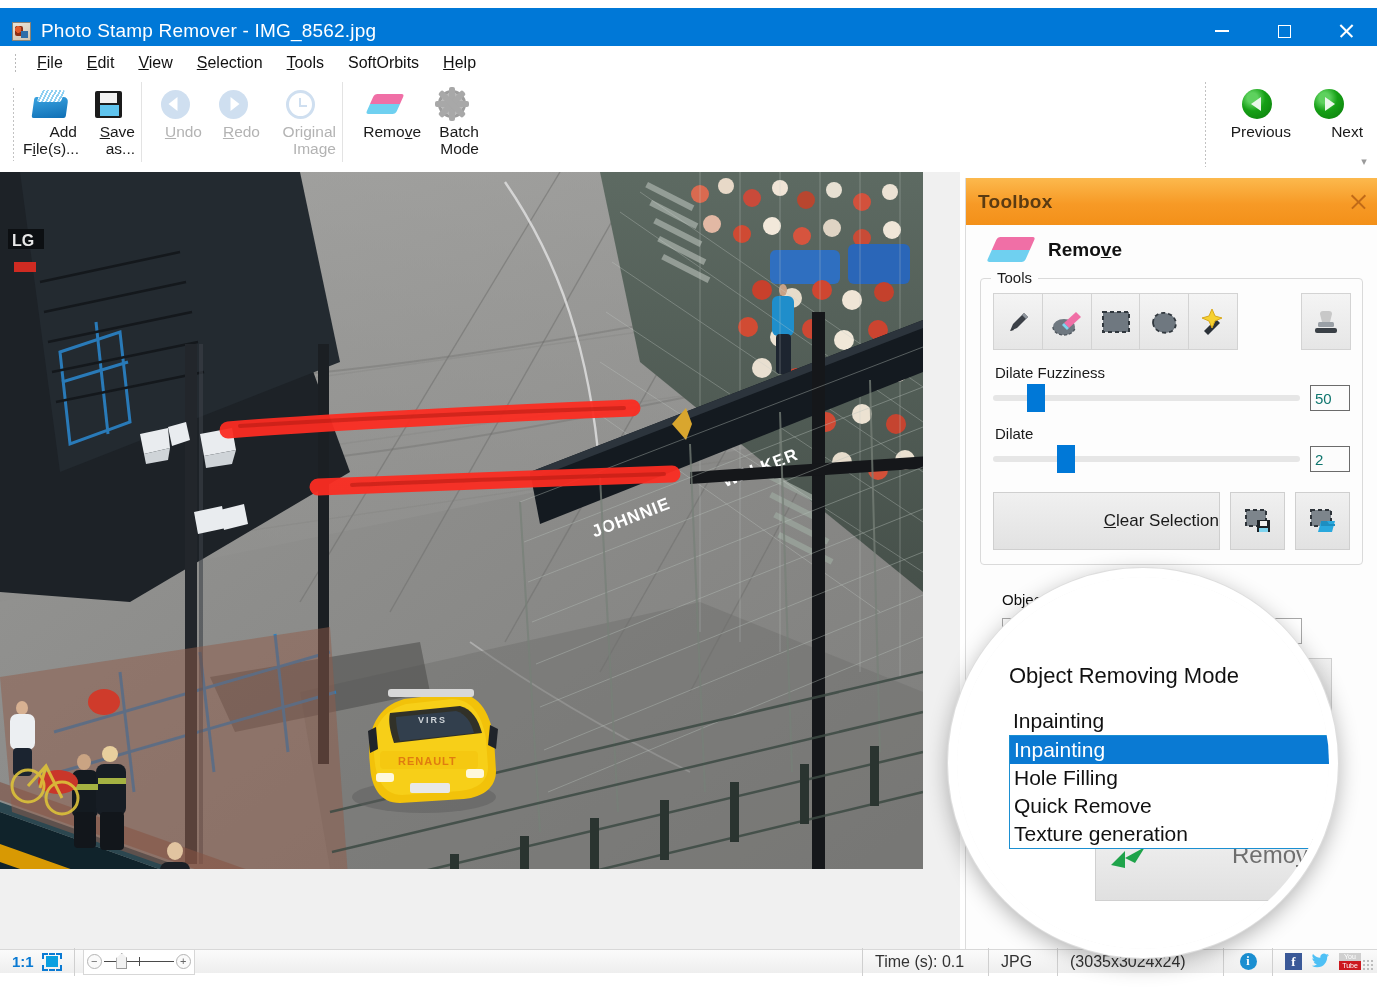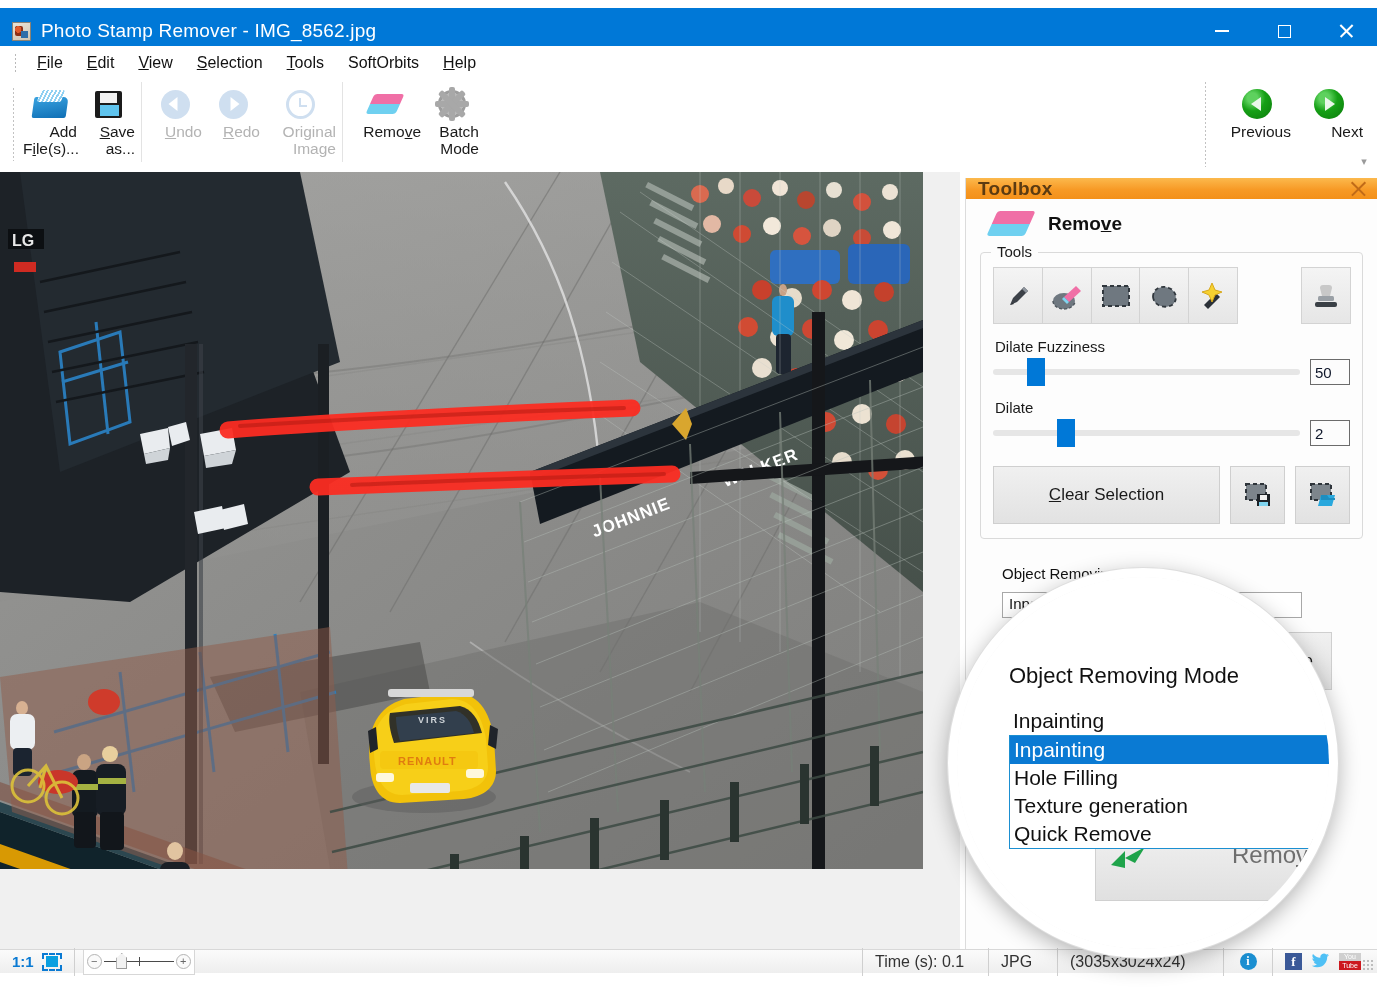--- a/index.html
+++ b/index.html
@@ -158,21 +158,21 @@
   }
   .photo{ position:absolute; left:0; top:0; width:923px; height:697px; overflow:hidden; background:#8a8a8a;}
   .photo svg{ display:block; }
 
   
   .toolbox{
     position:absolute; left:965px; top:178px; width:412px; height:771px;
     background:#fdfdfd; border-left:1px solid #dcdcdc;
   }
   .tb-header{
-    height:21px; background:linear-gradient(180deg,#fcb94d 0%,#f79a26 55%,#f39019 100%);
+    height:47px; background:linear-gradient(180deg,#fcb94d 0%,#f79a26 55%,#f39019 100%);
     display:flex; align-items:center; justify-content:space-between; padding:0 10px 0 12px;
   }
   .tb-title{ font-size:19px; font-weight:bold; color:#5b3b12; letter-spacing:.3px; }
   .tb-close{ position:relative; width:18px;height:18px; cursor:pointer; }
   .tb-close:before,.tb-close:after{
     content:"";position:absolute;left:0;top:8px;width:19px;height:1.6px;background:#c06a18;}
   .tb-close:before{transform:rotate(45deg);} .tb-close:after{transform:rotate(-45deg);}
 
   .tb-body{ padding:0 14px; position:relative; }
   .tb-mode{ display:flex; align-items:center; gap:18px; padding:12px 0 10px 12px; }
@@ -195,26 +195,26 @@
     cursor:pointer; margin-right:-1px;
   }
   .toolbtn.sep{ margin-left:64px; }
 
   .lbl{ font-size:15px; color:#1a1a1a; margin:14px 0 4px 2px; }
   .slider-row{ display:flex; align-items:center; gap:10px; }
   .track{ position:relative; flex:1; height:6px; background:#e6e6e6; border-radius:3px; }
   .thumb{ position:absolute; top:-11px; width:18px; height:28px; background:#0078d7; cursor:pointer;}
   .numbox{
     width:40px; height:26px; border:1px solid #6b6b6b; background:#fcfcfc;
-    font-size:15px; color:#0f172a; padding:2px 4px; line-height:22px;
+    font-size:15px; color:#0f766e; padding:2px 4px; line-height:22px;
   }
   .btn-row{ display:flex; align-items:center; gap:10px; margin-top:20px; }
   .btn-clear{
     flex:1; height:58px; background:linear-gradient(180deg,#f0f0f0,#e2e2e2);
-    border:1px solid #cfcfcf; display:flex; align-items:center; justify-content:center;
+    border:1px solid #cfcfcf; display:flex; align-items:center; justify-content:flex-end;
     font-size:17px; color:#1a1a1a; cursor:pointer;
   }
   .btn-clear u{text-decoration:underline;}
   .icobtn{
     width:55px; height:58px; background:linear-gradient(180deg,#f0f0f0,#e2e2e2);
     border:1px solid #cfcfcf; display:flex;align-items:center;justify-content:center;cursor:pointer;
   }
 
   
   .orm{ margin-top:26px; padding-left:22px; }
@@ -815,22 +815,22 @@
         <path d="M2,20 L16,6 L16,13 L36,2 L26,18 L16,13 L16,23 Z" fill="#1fa34a"></path>
       </svg>
       <div class="lz-remove-text">Remo<u>v</u>e</div>
 
       <div class="lz-title">Object Removing Mode</div>
       <div class="lz-combo-text">Inpainting</div>
 
       <div class="lz-list">
         <div class="lz-opt sel">Inpainting</div>
         <div class="lz-opt">Hole Filling</div>
+        <div class="lz-opt">Quick Remove</div>
         <div class="lz-opt">Texture generation</div>
-        <div class="lz-opt">Quick Remove</div>
       </div>
     </div>
   </div>
 
   <div class="statusbar">
     <div class="ratio">1:1</div>
     <div class="fitbox"></div>
     <div class="sb-div" style="margin-left:12px"></div>
     <div class="zoomctl">
       <div class="zc-btn">−</div>

